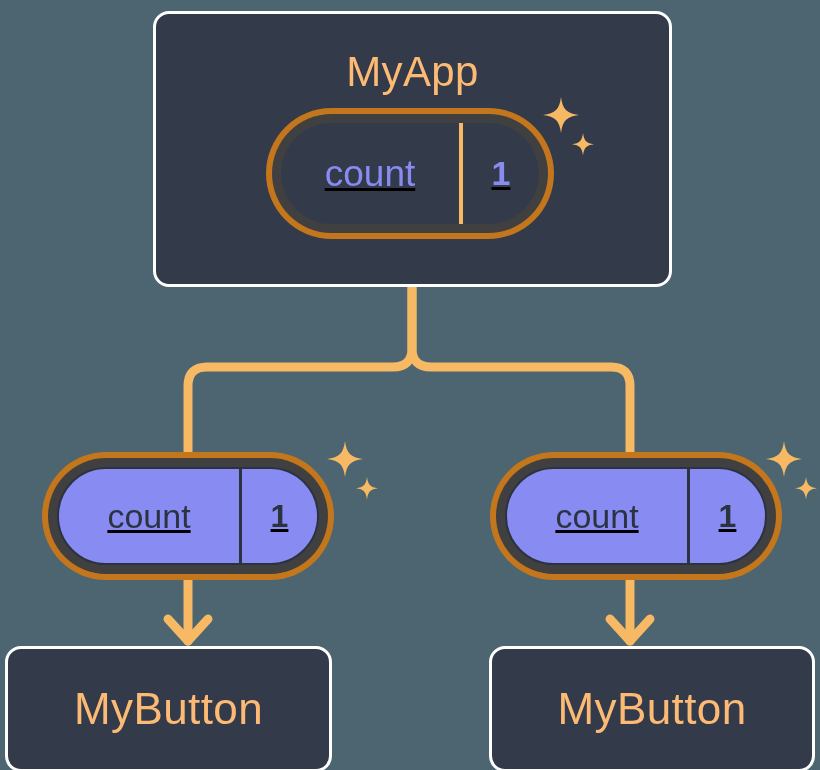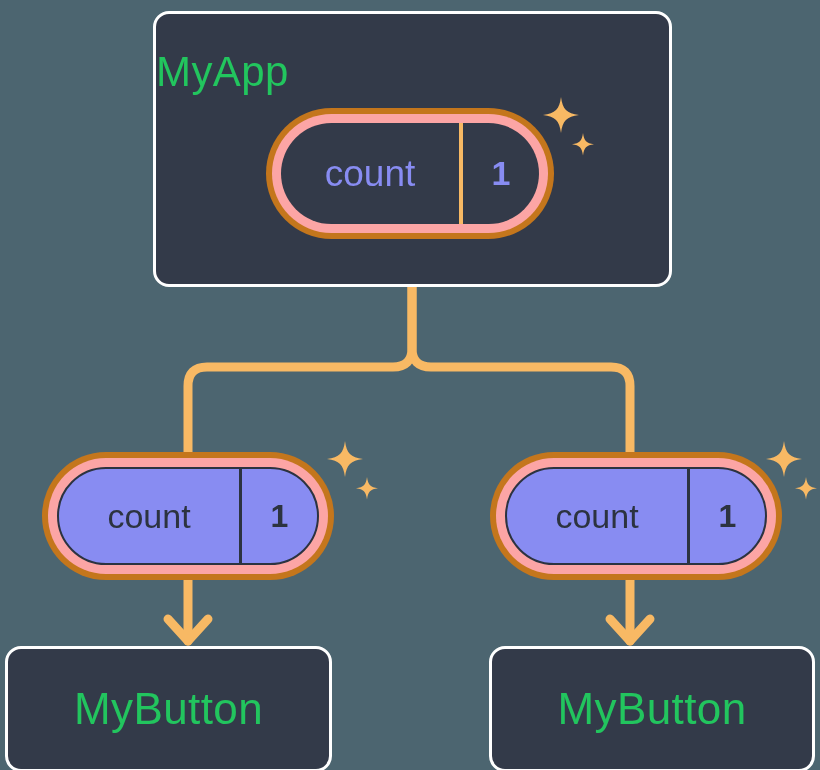--- a/index.html
+++ b/index.html
@@ -31,22 +31,22 @@
 
   
   .node-box {
     position: absolute;
     box-sizing: border-box;
     background: #333a49;
     border: 3px solid #ffffff;
     border-radius: 14px;
   }
   .node-title {
-    color: #22c55e;
-    text-align: left;
+    color: #fdba74;
+    text-align: center;
     font-weight: 400;
     letter-spacing: 0.4px;
     white-space: nowrap;
   }
 
   #myapp-box {
     left: 153px;
     top: 11px;
     width: 519px;
     height: 276px;
@@ -84,23 +84,24 @@
     position: absolute;
     box-sizing: border-box;
     background: #c4761c;          
     border-radius: 999px;
     padding: 6px;
   }
   .pill-mid {
     box-sizing: border-box;
     width: 100%;
     height: 100%;
-    background: #fca5a5;          
+    background: #404040;          
     border-radius: 999px;
     padding: 9px;
+    text-decoration: underline;
   }
   .pill-inner {
     box-sizing: border-box;
     width: 100%;
     height: 100%;
     border-radius: 999px;
     display: flex;
     align-items: stretch;
     overflow: hidden;
   }

